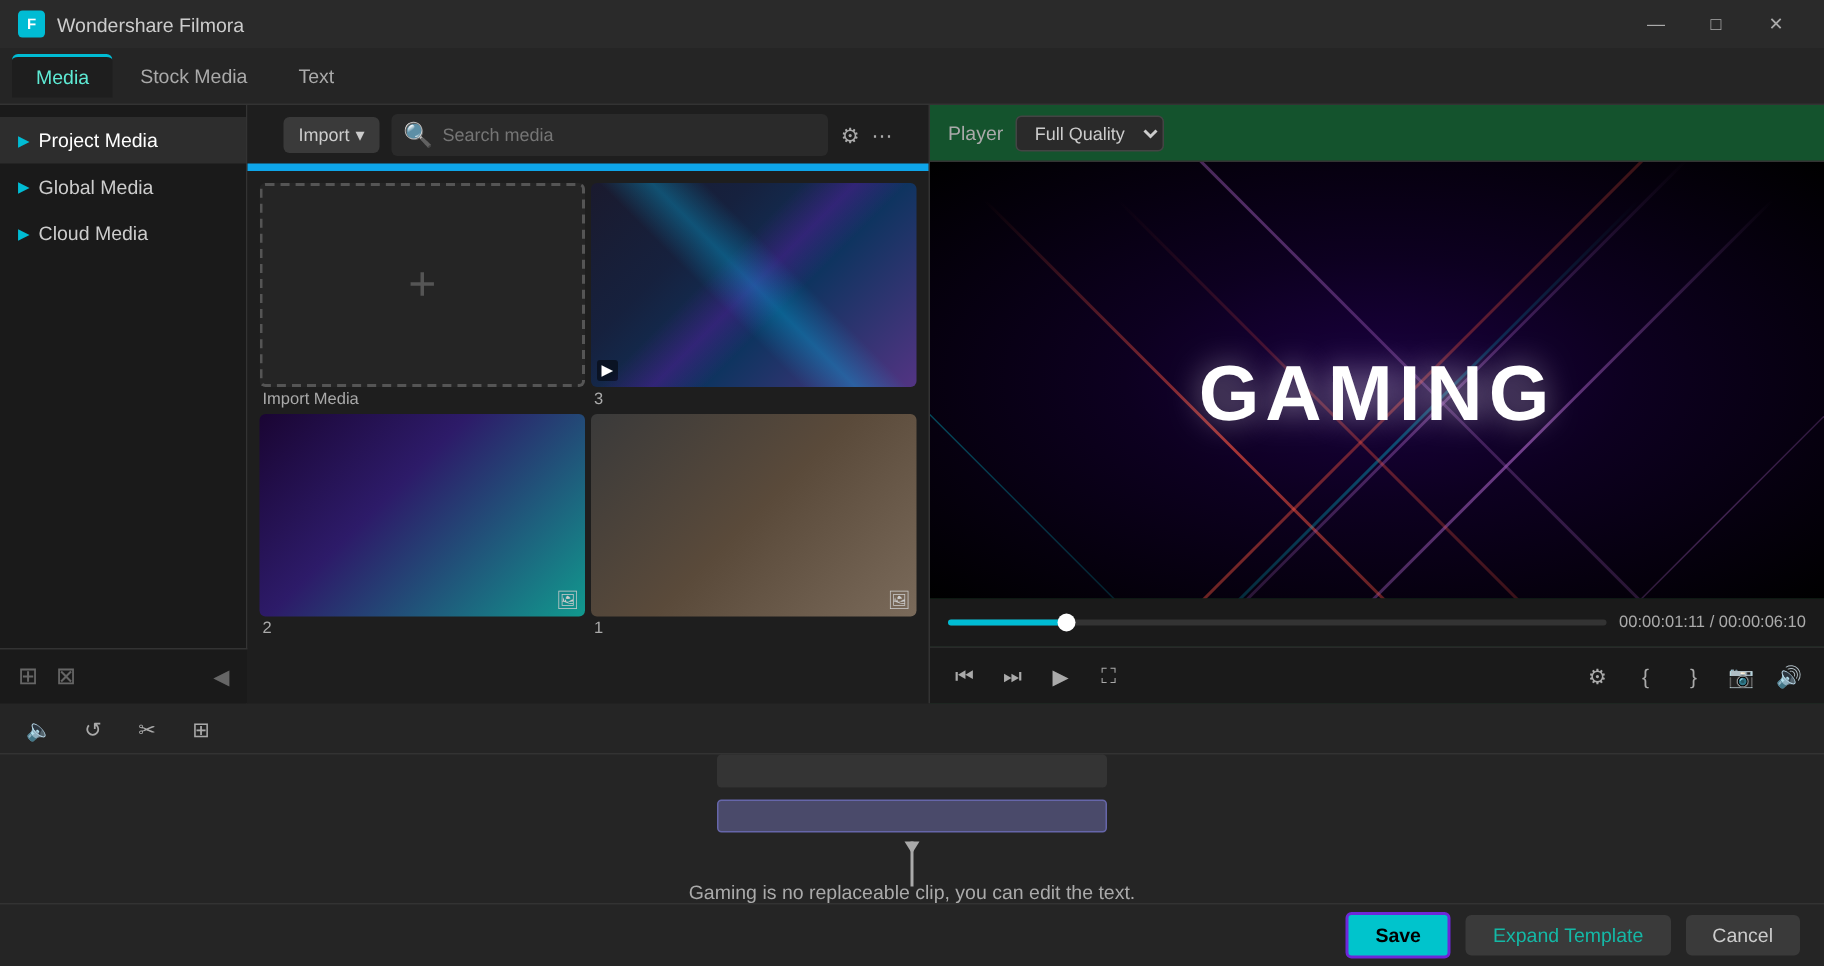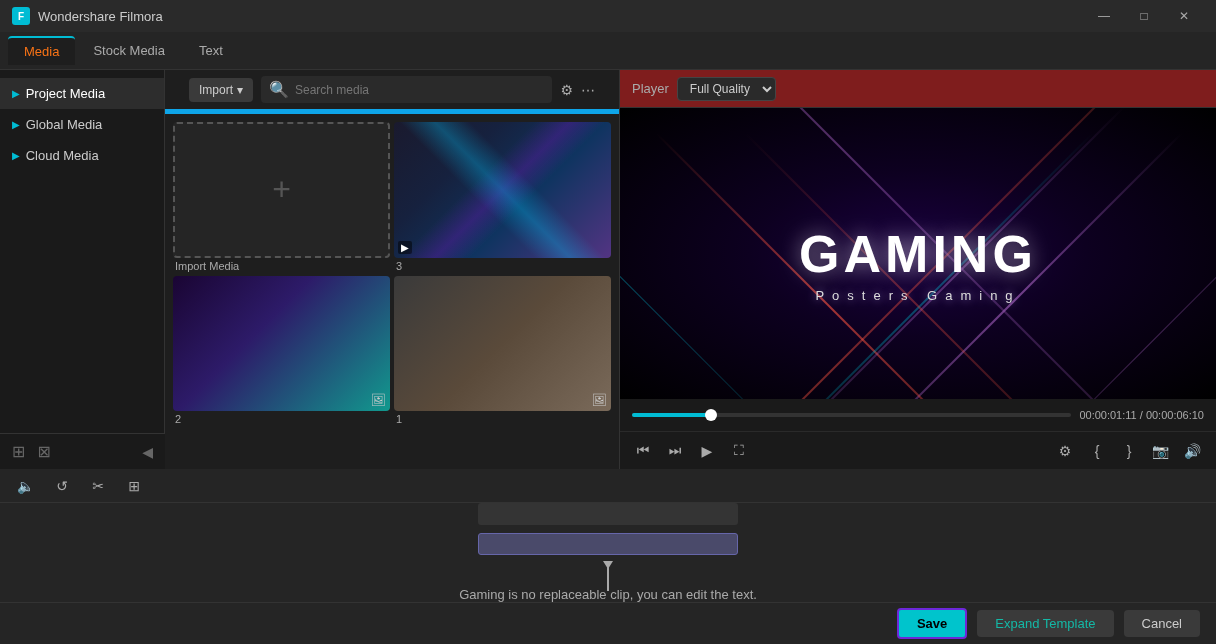--- a/index.html
+++ b/index.html
@@ -68,21 +68,21 @@
     }
     .tab {
       padding: 6px 16px;
       font-size: 13px;
       cursor: pointer;
       border-radius: 4px 4px 0 0;
       color: #aaa;
     }
     .tab.active {
       background: #1e1e1e;
-      color: #f97316;
+      color: #5eead4;
       border-top: 2px solid #00bcd4;
     }
 
     
     #main {
       display: flex;
       height: calc(644px - 32px - 38px);
     }
 
     
@@ -243,21 +243,21 @@
       background: 
         linear-gradient(45deg, transparent 40%, rgba(0,200,255,0.3) 50%, transparent 60%),
         linear-gradient(-45deg, transparent 40%, rgba(180,0,255,0.2) 50%, transparent 60%);
     }
 
     
     #player-area {
       flex: 1;
       display: flex;
       flex-direction: column;
-      background: #7f1d1d;
+      background: #14532d;
     }
     #player-header {
       height: 38px;
       display: flex;
       align-items: center;
       padding: 0 12px;
       gap: 8px;
       border-bottom: 1px solid #333;
     }
     #player-header span {
@@ -613,21 +613,20 @@
           <div style="position:absolute;width:2px;height:200%;background:linear-gradient(to bottom,transparent,#e74c3c 40%,transparent);left:90%;top:-50%;transform:rotate(-45deg);transform-origin:bottom center;opacity:0.4;"></div>
           <div style="position:absolute;width:200%;height:2px;background:linear-gradient(to right,transparent,#9b59b6 40%,transparent);top:40%;left:-50%;transform:rotate(45deg);transform-origin:center;opacity:0.5;"></div>
           <div style="position:absolute;width:200%;height:2px;background:linear-gradient(to right,transparent,#e74c3c 40%,transparent);top:60%;left:-50%;transform:rotate(-45deg);transform-origin:center;opacity:0.5;"></div>
           <div style="position:absolute;width:1px;height:200%;background:linear-gradient(to bottom,transparent,#00bcd4 40%,transparent);left:40%;top:-60%;transform:rotate(-45deg);transform-origin:bottom center;opacity:0.4;"></div>
           <div style="position:absolute;width:1px;height:200%;background:linear-gradient(to bottom,transparent,#9b59b6 60%,transparent);left:60%;top:-60%;transform:rotate(45deg);transform-origin:bottom center;opacity:0.4;"></div>
         </div>
       </div>
 
       <div id="gaming-text">
         <div id="gaming-title">GAMING</div>
-        <div id="gaming-subtitle">Posters Gaming</div>
       </div>
     </div>
 
     <div id="player-controls">
       <div id="progress-bar-container">
         <div id="progress-fill"></div>
         <div id="progress-handle"></div>
       </div>
       <div id="time-display">
         <span>00:00:01:11</span>

